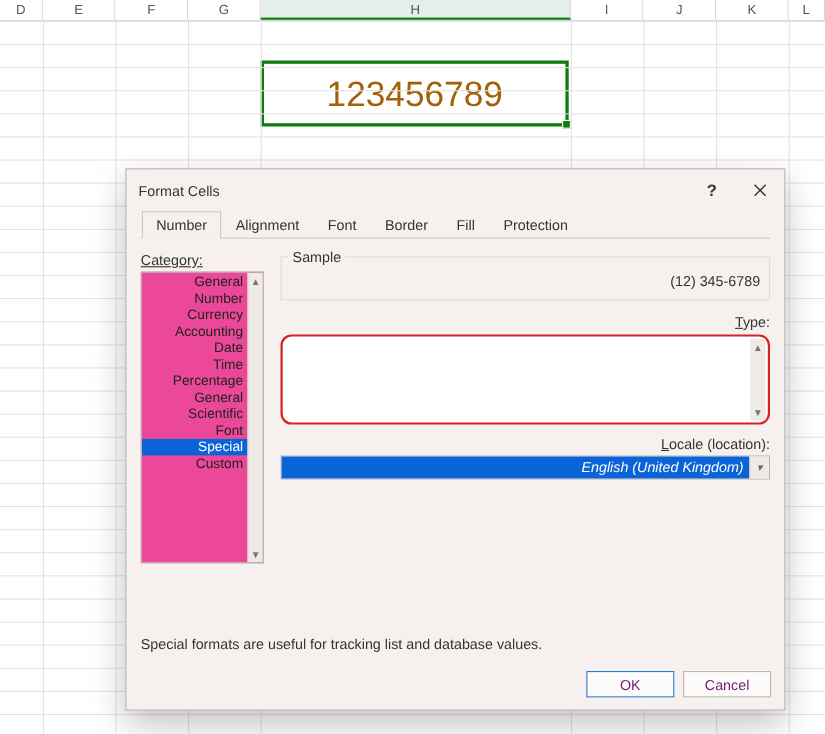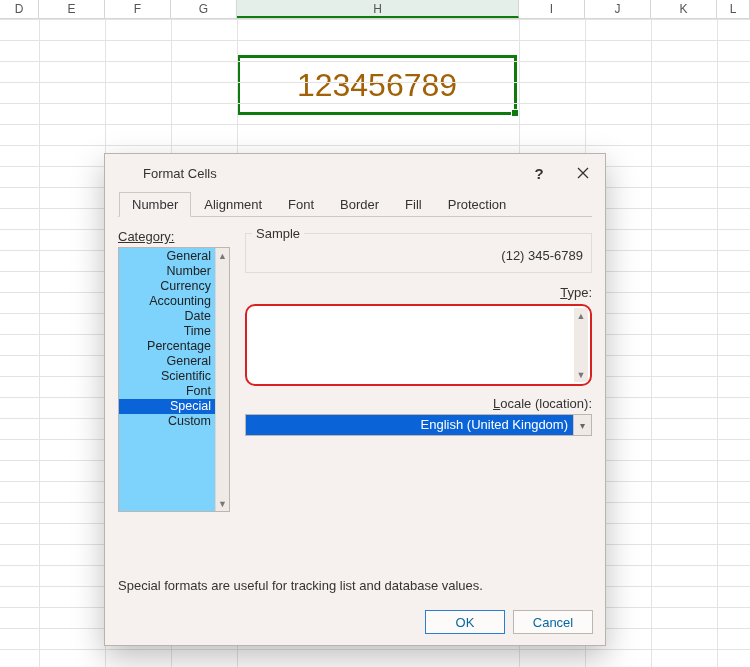--- a/index.html
+++ b/index.html
@@ -58,26 +58,25 @@
     position: absolute;
     right: -5px; bottom: -5px;
     width: 8px; height: 8px;
     background: #0f7b0f;
     border: 1px solid #fff;
   }
 
   
   .dialog {
     position: absolute;
-    left: 104px; top: 153px;
-    width: 502px; height: 493px;
+    left: 114px; top: 153px;
+    width: 600px; height: 493px;
     background: #f6f1ee;
     border: 1px solid #b9b2ae;
     box-shadow: 0 12px 30px rgba(0,0,0,0.25);
-    padding-left: 27px;
   }
   .titlebar {
     height: 38px;
     display: flex;
     align-items: center;
     padding-left: 11px;
     font-size: 13px;
     color: #333;
   }
   .titlebar .spacer { flex: 1; }
@@ -122,21 +121,21 @@
     text-align: right;
   }
   .label { font-size: 13px; color: #333; }
   .underline { text-decoration: underline; text-decoration-color: #333; }
 
   .category-box {
     position: absolute;
     left: 13px; top: 30px;
     width: 112px; height: 265px;
     border: 1px solid #bdb5b0;
-    background: #7dd3fc;
+    background: #ec4899;
     overflow: hidden;
   }
   .cat-list {
     position: absolute; inset: 0 14px 0 0;
     padding: 1px 0;
   }
   .cat-item {
     font-size: 12.5px;
     padding: 0 4px;
     line-height: 15px;
@@ -205,20 +204,21 @@
 
   .locale-label { margin-top: 10px; display: block; }
   .locale-select {
     margin-top: 3px;
     height: 22px;
     width: 100%;
     display: flex;
     border: 1px solid #bdb5b0;
     background: #fff;
     position: relative;
+    font-style: italic;
   }
   .locale-value {
     flex: 1;
     background: #0a64d8;
     color: #fff;
     font-size: 13px;
     padding: 2px 5px;
     line-height: 16px;
   }
   .locale-arrow {
@@ -243,21 +243,21 @@
     display: flex;
     gap: 8px;
   }
   .btn {
     min-width: 80px;
     height: 24px;
     border: 1px solid #bdb5b0;
     background: #fdfbfa;
     font-size: 13px;
     display: flex; align-items: center; justify-content: center;
-    color: #0369a1;
+    color: #701a75;
   }
   .btn.primary {
     border: 1px solid #2b7cd3;
   }
 
   .dlg-body {
     position: absolute;
     top: 38px; left: 0; right: 0; bottom: 0;
   }
 

